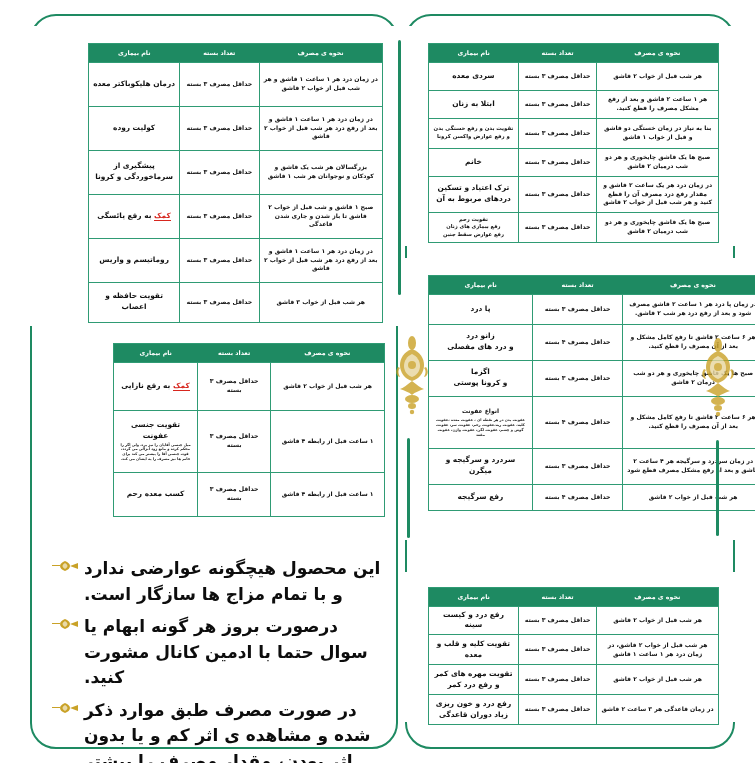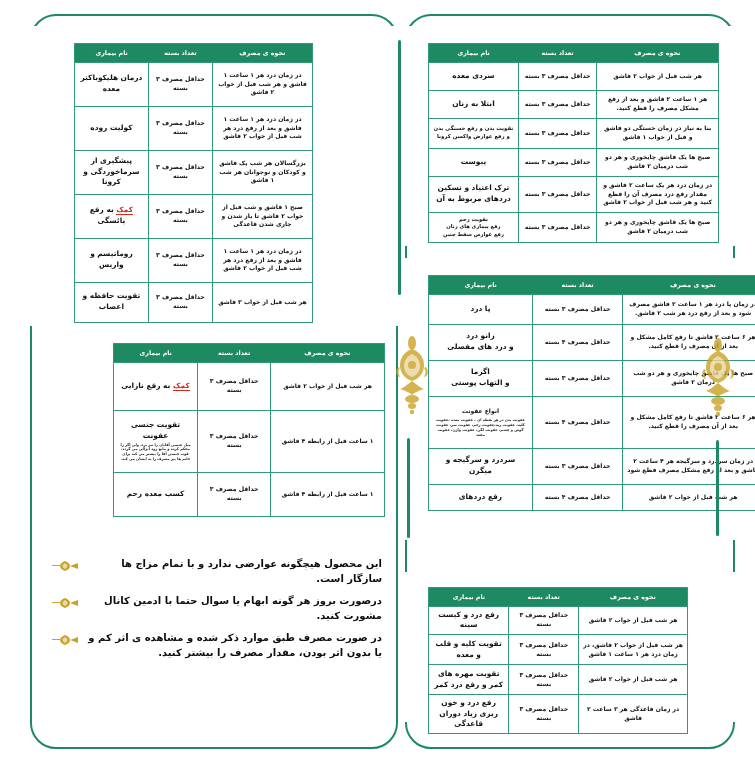--- a/index.html
+++ b/index.html
@@ -101,45 +101,45 @@
     text-align:center;
   }
   .note-row{
     display:flex;
     align-items:flex-start;
     justify-content:flex-end;
     gap:6px;
     margin-bottom:7px;
   }
   .note-text{
-    font-size:10px;
+    font-size:17px;
     font-weight:700;
     line-height:1.5;
     color:#0d0d0d;
-    text-align:right;
+    text-align:left;
     flex:1;
   }
   .bullet{
     width:26px;height:12px;flex:0 0 auto;margin-top:4px;
   }
 </style>
 </head>
 <body>
 
 <div class="page">
 
   <div class="frame frame-left"></div>
   <div class="frame frame-right"></div>
 
   <div class="mask" style="left:30px;top:26px;width:372px;height:300px;"></div>
   <div class="mask" style="left:405px;top:26px;width:334px;height:220px;"></div>
   <div class="mask" style="left:405px;top:258px;width:334px;height:282px;"></div>
   <div class="mask" style="left:405px;top:572px;width:334px;height:150px;"></div>
 
-  <table class="tbl" style="left:74px;top:30px;width:239px;">
+  <table class="tbl" style="left:88px;top:30px;width:295px;">
     <colgroup>
         <col class="w-how">
         <col class="w-qty">
         <col class="w-name">
       </colgroup>
     <thead>
       <tr>
         <th>نحوه ی مصرف</th>
         <th>تعداد بسته</th>
         <th>نام بیماری</th>
@@ -236,21 +236,21 @@
         <td class="c-name">ابتلا به زنان</td>
       </tr>
       <tr style="height:30px">
         <td class="c-how">بنا به نیاز در زمان خستگی دو قاشق و قبل از خواب ۱ قاشق</td>
         <td class="c-qty">حداقل مصرف ۳ بسته</td>
         <td class="c-name" style="font-size:5.4px">تقویت بدن و رفع خستگی بدن و رفع عوارض واکسن کرونا</td>
       </tr>
       <tr style="height:28px">
         <td class="c-how">صبح ها یک قاشق چایخوری و هر دو شب درمیان ۲ قاشق</td>
         <td class="c-qty">حداقل مصرف ۳ بسته</td>
-        <td class="c-name">یبوست</td>
+        <td class="c-name">خانم</td>
       </tr>
       <tr style="height:36px">
         <td class="c-how">در زمان درد هر یک ساعت ۲ قاشق و مقدار رفع درد مصرف آن را قطع کنید و هر شب قبل از خواب ۲ قاشق</td>
         <td class="c-qty">حداقل مصرف ۳ بسته</td>
         <td class="c-name">ترک اعتیاد و تسکین دردهای مربوط به آن</td>
       </tr>
       <tr style="height:30px">
         <td class="c-how">صبح ها یک قاشق چایخوری و هر دو شب درمیان ۲ قاشق</td>
         <td class="c-qty">حداقل مصرف ۳ بسته</td>
         <td class="c-name" style="font-size:5.2px;white-space:pre-line">تقویت رحم
@@ -282,41 +282,41 @@
       <tr style="height:36px">
         <td class="c-how">هر ۶ ساعت ۲ قاشق تا رفع کامل مشکل و بعد از آن مصرف را قطع کنید.</td>
         <td class="c-qty">حداقل مصرف ۴ بسته</td>
         <td class="c-name" style="white-space:pre-line">زانو درد
 و درد های مفصلی</td>
       </tr>
       <tr style="height:36px">
         <td class="c-how">صبح ها یک قاشق چایخوری و هر دو شب درمان ۲ قاشق</td>
         <td class="c-qty">حداقل مصرف ۳ بسته</td>
         <td class="c-name" style="white-space:pre-line">اگزما
-و التهاب پوستی</td>
+و کرونا پوستی</td>
       </tr>
       <tr style="height:52px">
         <td class="c-how">هر ۶ ساعت ۲ قاشق تا رفع کامل مشکل و بعد از آن مصرف را قطع کنید.</td>
         <td class="c-qty">حداقل مصرف ۴ بسته</td>
         <td class="c-name"><span style="font-size:6px">انواع عفونت</span><span class="sub">عفونت بدن در هر نقطه ای ، عفونت معده ،عفونت کلیه، عفونت ریه،عفونت رحم، عفونت سر، عفونت گوش و چشم، عفونت لگن، عفونت واژن، عفونت مقعد</span></td>
       </tr>
       <tr style="height:36px">
         <td class="c-how">در زمان سردرد و سرگیجه هر ۴ ساعت ۲ قاشق و بعد از رفع مشکل مصرف قطع شود</td>
         <td class="c-qty">حداقل مصرف ۳ بسته</td>
         <td class="c-name">سردرد و سرگیجه و میگرن</td>
       </tr>
       <tr style="height:26px">
         <td class="c-how">هر شب قبل از خواب ۲ قاشق</td>
         <td class="c-qty">حداقل مصرف ۴ بسته</td>
-        <td class="c-name">رفع دردهای</td>
+        <td class="c-name">رفع سرگیجه</td>
       </tr>
     </tbody>
   </table>
 
-  <table class="tbl" style="left:428px;top:574px;width:260px;">
+  <table class="tbl" style="left:428px;top:574px;width:291px;">
     <colgroup>
         <col class="w-how">
         <col class="w-qty">
         <col class="w-name">
       </colgroup>
     <thead>
       <tr>
         <th>نحوه ی مصرف</th>
         <th>تعداد بسته</th>
         <th>نام بیماری</th>

